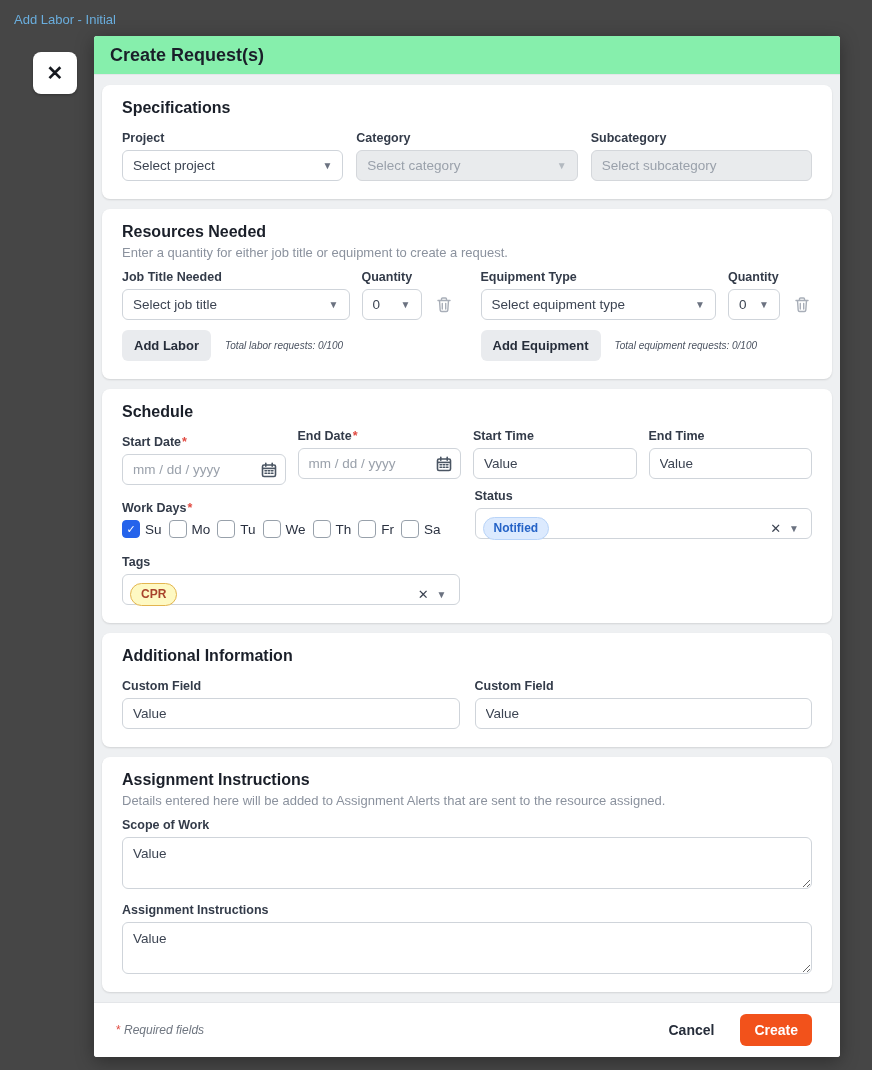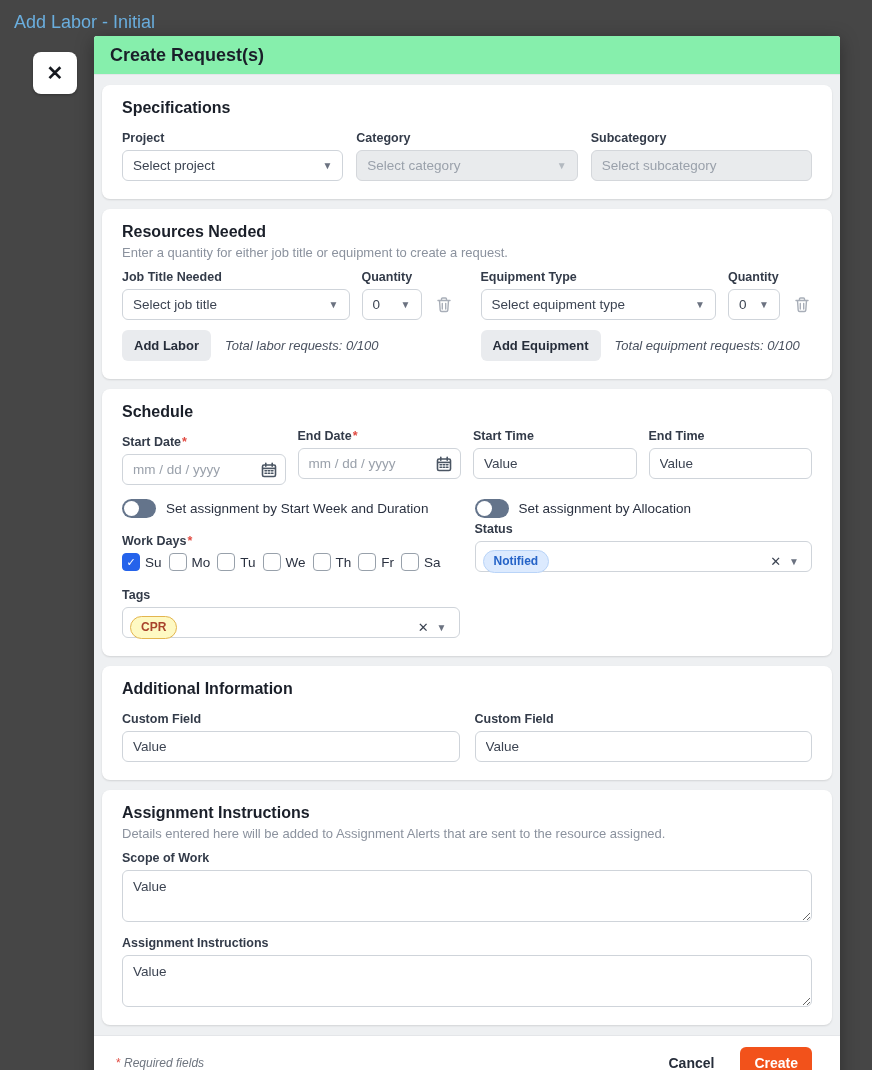--- a/index.html
+++ b/index.html
@@ -6,21 +6,21 @@
   html,body { width:872px; height:1070px; }
   body {
     font-family:"Liberation Sans", sans-serif;
     background:#464646;
     position:relative;
     overflow:hidden;
     -webkit-font-smoothing:antialiased;
   }
   .backdrop-link {
     position:absolute; top:12px; left:14px;
-    color:#6aaede; font-size:18px; cursor:pointer;
+    color:#6aaede; font-size:13px; cursor:pointer;
   }
   .close-btn {
     position:absolute; top:52px; left:33px;
     width:44px; height:42px; background:#ffffff; border:none;
     border-radius:8px; box-shadow:0 1px 3px rgba(0,0,0,.3);
     font-size:20px; font-weight:700; color:#16191f;
     display:flex; align-items:center; justify-content:center; cursor:pointer;
     line-height:1;
   }
   .modal {
@@ -68,21 +68,21 @@
   .res-col-qty { width:60px; flex:none; }
   .trash {
     flex:none; width:20px; height:31px; display:flex; align-items:center;
     justify-content:center; cursor:pointer; background:none; border:none;
   }
   .add-row { display:flex; align-items:center; gap:14px; margin-top:10px; }
   .btn-gray {
     background:#e9ebee; border:none; border-radius:6px; padding:8px 12px;
     font-family:inherit; font-size:13px; font-weight:700; color:#262d3a; cursor:pointer;
   }
-  .totals { font-size:13px; font-style:italic; color:#4a5260; }
+  .totals { font-size:10px; font-style:italic; color:#4a5260; }
   .date-wrap { position:relative; }
   .date-wrap input { padding-right:34px; }
   .cal-icon {
     position:absolute; right:9px; top:50%; transform:translateY(-50%);
     cursor:pointer; display:flex;
   }
   .toggle-row { display:flex; align-items:center; gap:10px; margin-top:14px; }
   .toggle {
     width:34px; height:19px; border-radius:10px; background:#64748b;
     position:relative; cursor:pointer; flex:none; border:none;
@@ -270,34 +270,20 @@
         <div>
           <label class="field-label" style="margin-top:4px">Start Time</label>
           <input class="control" value="Value" style="">
         </div>
         <div>
           <label class="field-label" style="margin-top:4px">End Time</label>
           <input class="control" value="Value" style="">
         </div>
       </div>
 
-      <div class="grid-2">
-        <div class="toggle-row">
-          <button class="toggle">
-              <span class="knob"></span>
-            </button>
-          <span class="toggle-label">Set assignment by Start Week and Duration</span>
-        </div>
-        <div class="toggle-row">
-          <button class="toggle">
-              <span class="knob"></span>
-            </button>
-          <span class="toggle-label">Set assignment by Allocation</span>
-        </div>
-      </div>
 
       <div class="grid-2">
         <div>
           <label class="field-label" style="margin-top:16px"><span>Work Days</span><span class="req">*</span></label>
           <div class="wd-row">
             <span class="wd checked">
                 <span class="cb">✓</span>
                 <span class="wd-label">Su</span>
               </span>
             <span class="wd">

